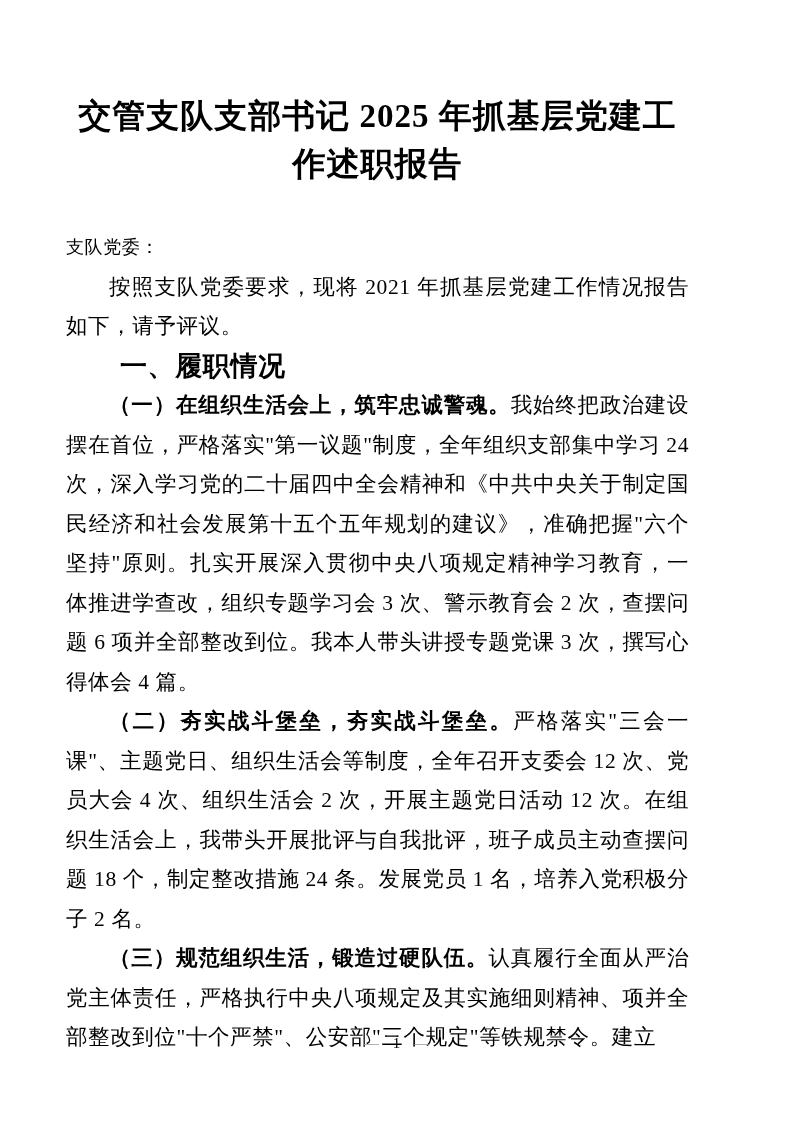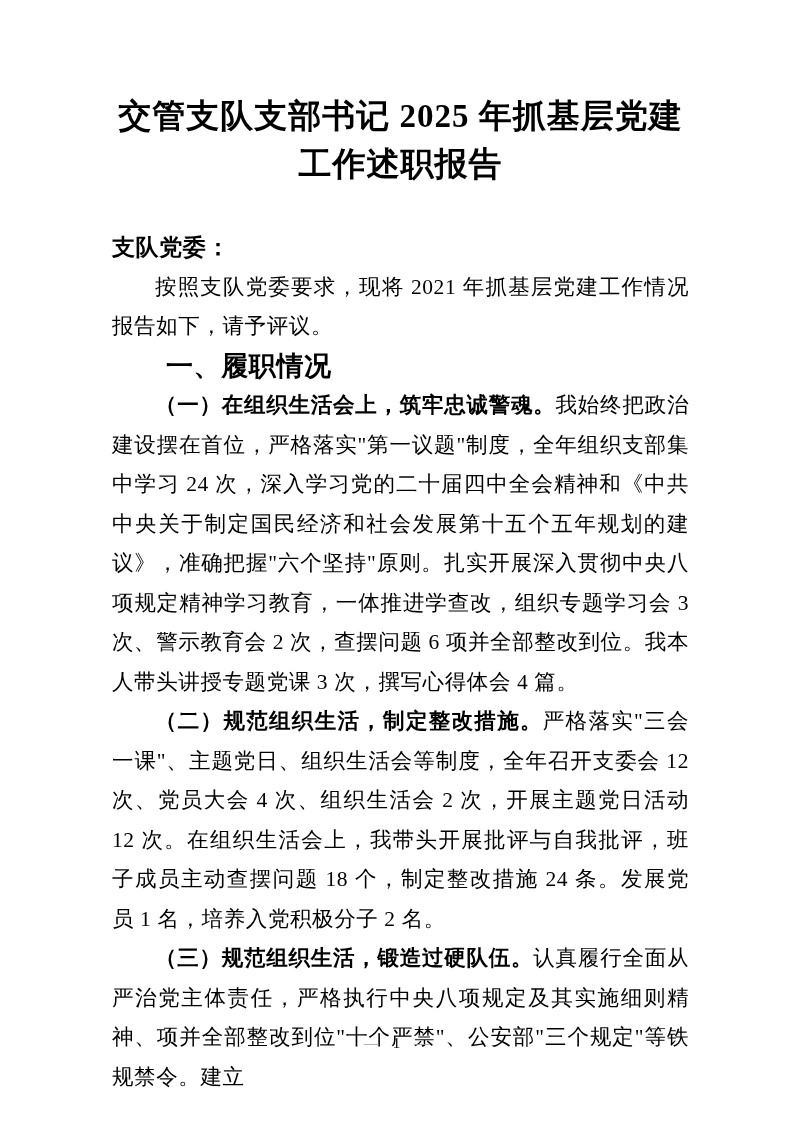--- a/index.html
+++ b/index.html
@@ -9,39 +9,38 @@
   body {
     width: 793px;
     height: 1122px;
     background: #ffffff;
     color: #000000;
     position: relative;
     overflow: hidden;
     font-family: "Liberation Serif", "DejaVu Serif", serif;
   }
   .doc {
-    padding: 92px 104px 0 112px;
+    padding: 92px 104px 0 66px;
   }
   .doc-title {
     font-weight: bold;
     font-size: 33px;
     line-height: 48px;
     text-align: center;
     letter-spacing: 1px;
     margin: 0 0 0 0;
   }
   .doc-body {
     margin-top: 40px;
   }
   .salutation {
-    font-size: 23px;
+    font-size: 18px;
     line-height: 39.5px;
     margin: 0;
     letter-spacing: 0.6px;
-    font-weight: bold;
   }
   .para {
     font-size: 21.5px;
     line-height: 39.5px;
     margin: 0;
     text-indent: 2em;
     text-align: justify;
     letter-spacing: 0.6px;
   }
   .section-heading {
@@ -84,21 +83,21 @@
   <div class="doc-body">
 
     <p class="salutation">支队党委：</p>
 
     <p class="para">按照支队党委要求，现将 2021 年抓基层党建工作情况报告如下，请予评议。</p>
 
     <p class="section-heading">一、履职情况</p>
 
     <p class="para"><span class="para-lead">（一）在组织生活会上，筑牢忠诚警魂。</span><span>我始终把政治建设摆在首位，严格落实"第一议题"制度，全年组织支部集中学习 24 次，深入学习党的二十届四中全会精神和《中共中央关于制定国民经济和社会发展第十五个五年规划的建议》，准确把握"六个坚持"原则。扎实开展深入贯彻中央八项规定精神学习教育，一体推进学查改，组织专题学习会 3 次、警示教育会 2 次，查摆问题 6 项并全部整改到位。我本人带头讲授专题党课 3 次，撰写心得体会 4 篇。</span></p>
 
-    <p class="para"><span class="para-lead">（二）规范组织生活，制定整改措施。</span><span>严格落实"三会一课"、主题党日、组织生活会等制度，全年召开支委会 12 次、党员大会 4 次、组织生活会 2 次，开展主题党日活动 12 次。在组织生活会上，我带头开展批评与自我批评，班子成员主动查摆问题 18 个，制定整改措施 24 条。发展党员 1 名，培养入党积极分子 2 名。</span></p>
+    <p class="para"><span class="para-lead">（二）夯实战斗堡垒，夯实战斗堡垒。</span><span>严格落实"三会一课"、主题党日、组织生活会等制度，全年召开支委会 12 次、党员大会 4 次、组织生活会 2 次，开展主题党日活动 12 次。在组织生活会上，我带头开展批评与自我批评，班子成员主动查摆问题 18 个，制定整改措施 24 条。发展党员 1 名，培养入党积极分子 2 名。</span></p>
 
     <p class="para"><span class="para-lead">（三）规范组织生活，锻造过硬队伍。</span><span>认真履行全面从严治党主体责任，严格执行中央八项规定及其实施细则精神、项并全部整改到位"十个严禁"、公安部"三个规定"等铁规禁令。建立</span></p>
 
   </div>
 </div>
 
 <div class="page-footer">
   <span class="footer-dash">—</span><span class="page-number">1</span><span class="footer-dash">—</span>
 </div>
 

